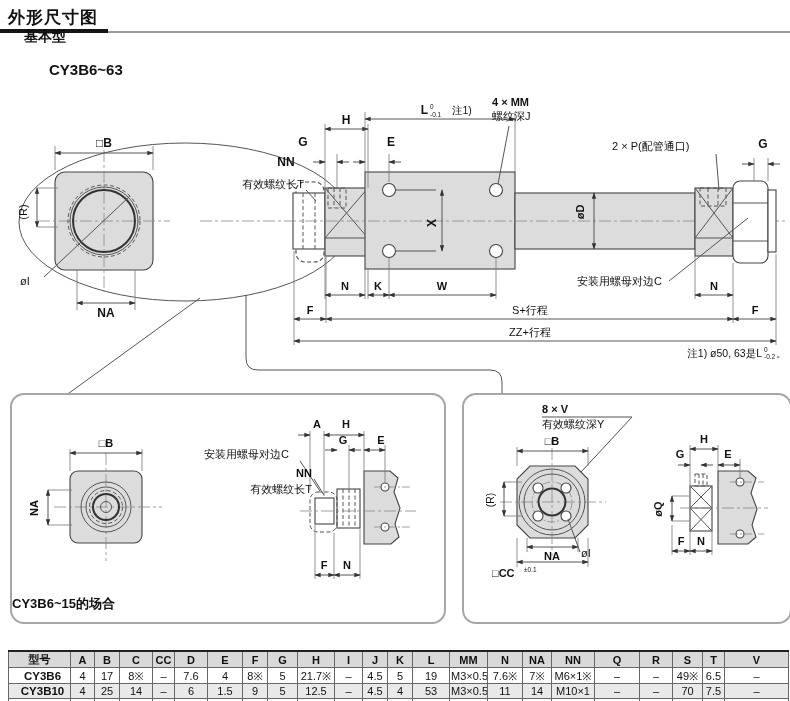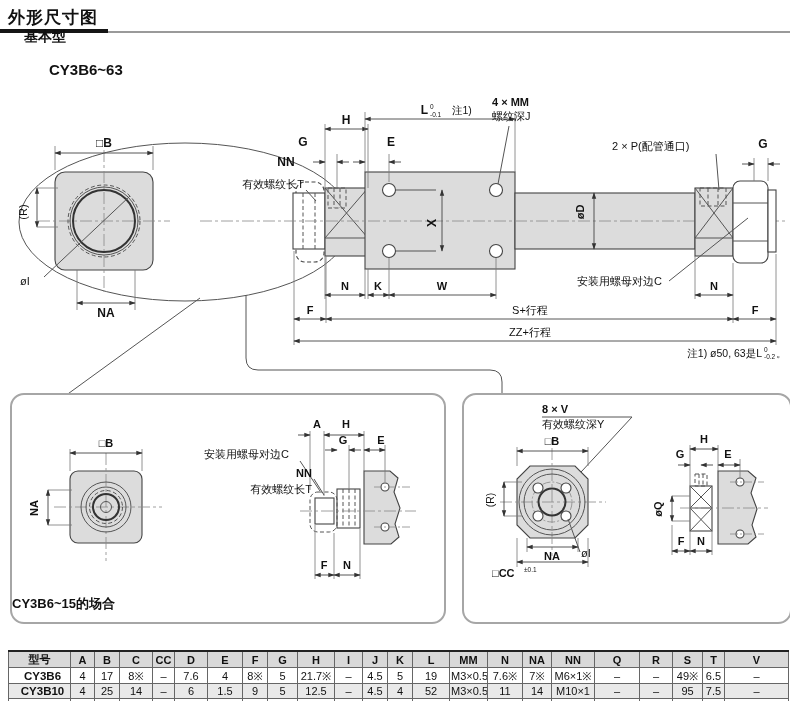--- a/index.html
+++ b/index.html
@@ -538,28 +538,28 @@
             <td>14</td>
             <td>–</td>
             <td>6</td>
             <td>1.5</td>
             <td>9</td>
             <td>5</td>
             <td>12.5</td>
             <td>–</td>
             <td>4.5</td>
             <td>4</td>
-            <td>52</td>
+            <td>53</td>
             <td>M3×0.5</td>
             <td>11</td>
             <td>14</td>
             <td>M10×1</td>
             <td>–</td>
             <td>–</td>
-            <td>95</td>
+            <td>70</td>
             <td>7.5</td>
             <td>–</td>
           </tr>
           <tr>
             <td class="model">CY3B15</td>
             <td>4</td>
             <td>25</td>
             <td>14</td>
             <td>–</td>
             <td>13.3※</td>

